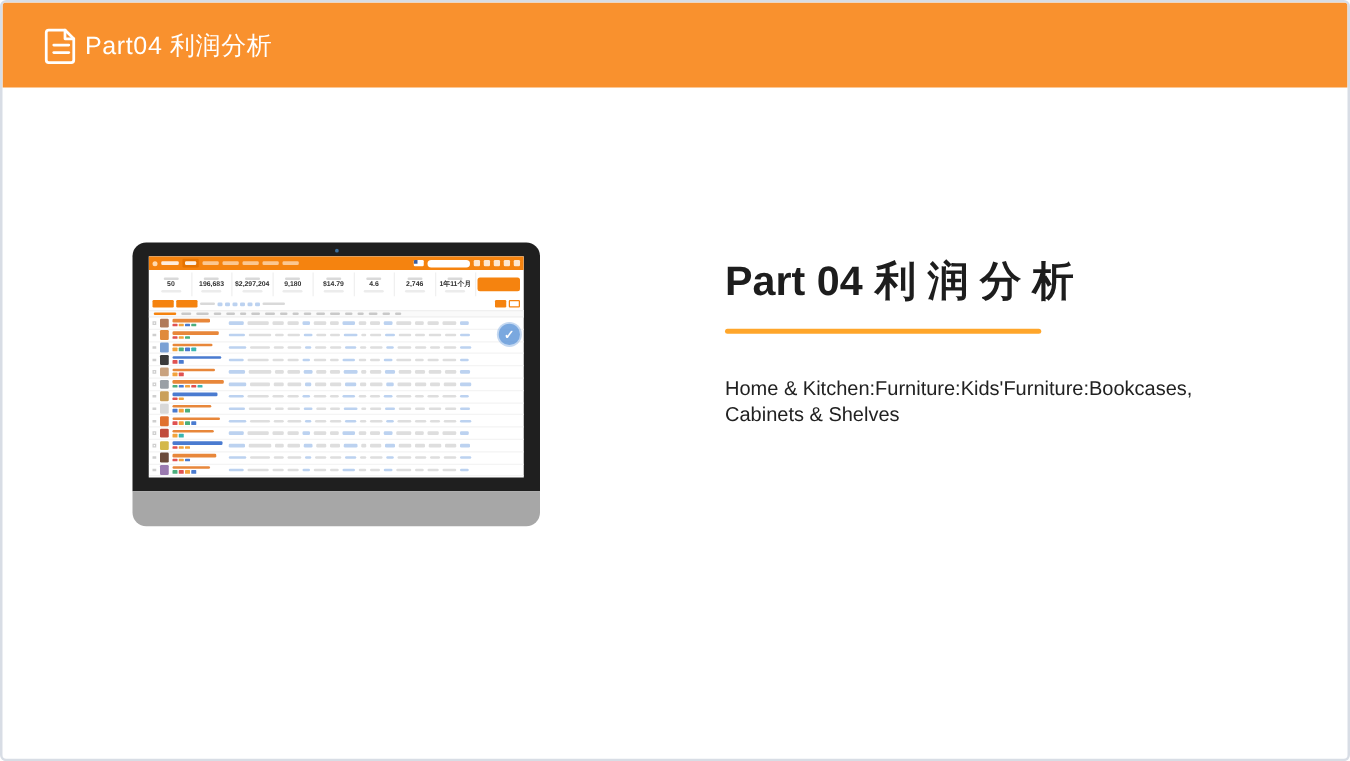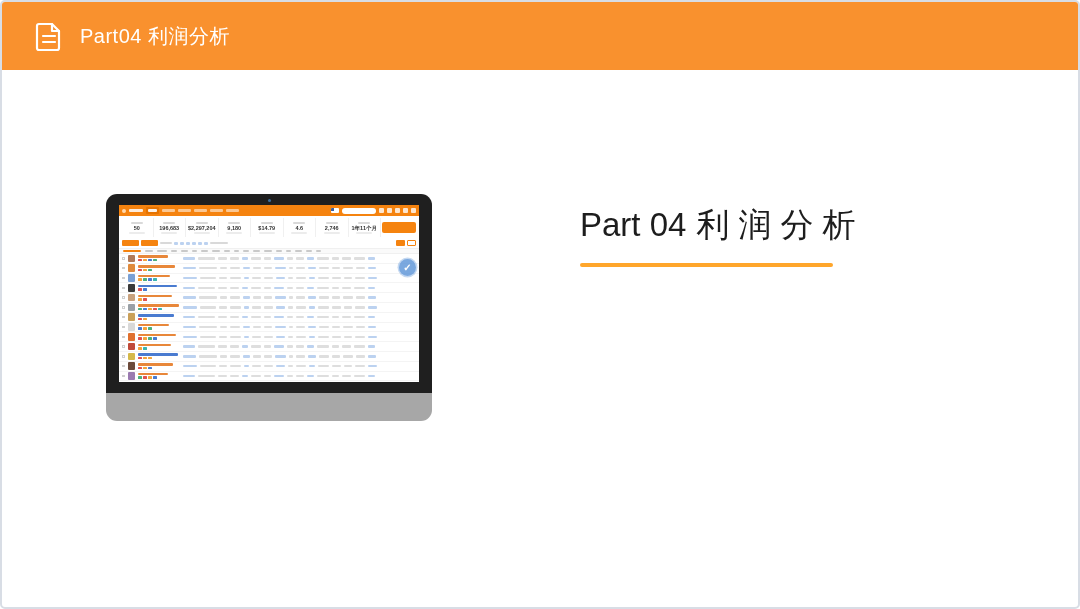--- a/index.html
+++ b/index.html
@@ -12,21 +12,21 @@
     overflow:hidden;
   }
 
   
   .banner{
     position:absolute; left:0; top:0; right:0; height:68px;
     background:#f9912e; display:flex; align-items:center; padding-left:32px;
   }
   .doc-icon{ display:inline-flex; width:30px; height:32px; }
   .banner-title{
-    color:#ffffff; font-size:20px; letter-spacing:0.5px; margin-left:16px;
+    color:#ffffff; font-size:20px; letter-spacing:0.5px; margin-left:4px;
     font-weight:400;
   }
 
   
   .monitor{ position:absolute; left:104px; top:192px; width:326px; height:227px; }
   .bezel{
     position:absolute; left:0; top:0; width:326px; height:199px;
     background:#1f1f1f; border-radius:11px 11px 0 0;
   }
   .camera-dot{
@@ -101,21 +101,21 @@
     position:absolute; left:397px; top:257px; width:17px; height:17px;
     border-radius:50%; background:#5a93d8; opacity:.8;
     display:flex; align-items:center; justify-content:center;
     color:#fff; font-size:10px; font-weight:bold;
     box-shadow:0 0 0 1.5px rgba(90,147,216,.45);
   }
 
   
   .text-block{ position:absolute; left:578px; top:203px; width:440px;}
   .main-title{
-    font-size:33px; font-weight:400; color:#1d1d1d; line-height:1.2; white-space:nowrap;
+    font-size:33px; font-weight:700; color:#1d1d1d; line-height:1.2; white-space:nowrap;
   }
   .main-title .cjk{ letter-spacing:9px; margin-left:10px;}
   .underline{
     width:253px; height:4px; border-radius:2px; margin-top:18px;
   }
   .cat-path{
     margin-top:34px; font-size:16px; color:#212121; line-height:1.35;
   }
   .caption{
     margin-top:28px; font-size:15px; color:#212121;
@@ -614,15 +614,16 @@
       </div>
     </div>
     <div class="stand"></div>
   </div>
 
   <span class="badge">✓</span>
 
   <section class="text-block">
     <h1 class="main-title"><span>Part 04</span><span class="cjk">利润分析</span></h1>
     <div class="underline" id="underline" style="background: rgb(255, 166, 43);"></div>
+    <p class="cat-path"><span>Home &amp; Kitchen:Furniture:Kids'Furniture:Bookcases,</span><br><span>Cabinets &amp; Shelves</span></p>
   </section>
 
 </div>
 
 </body></html>

